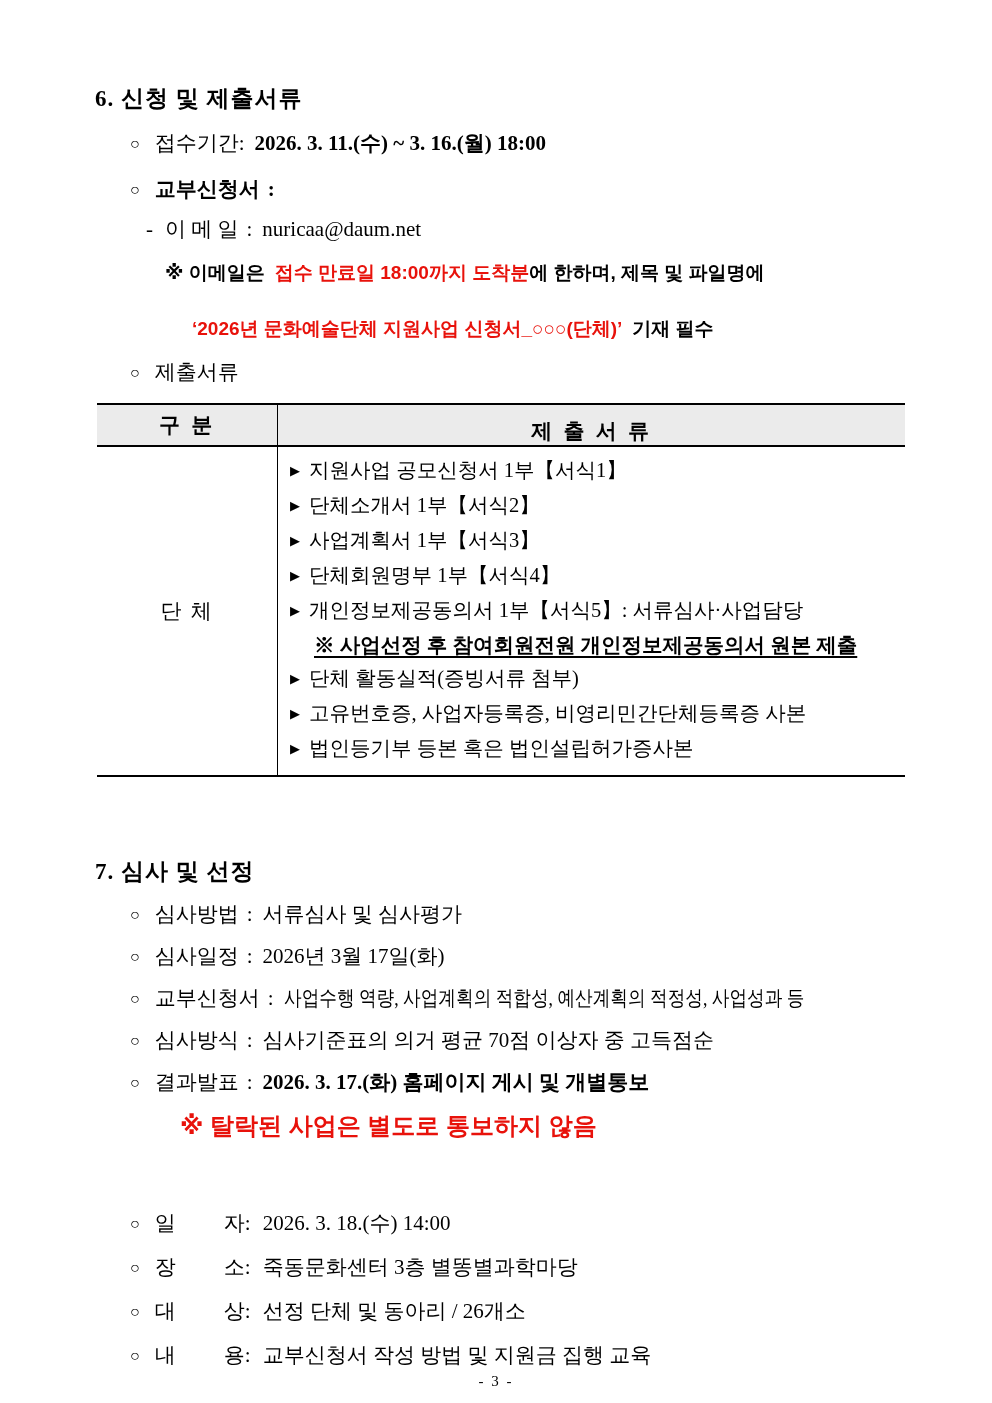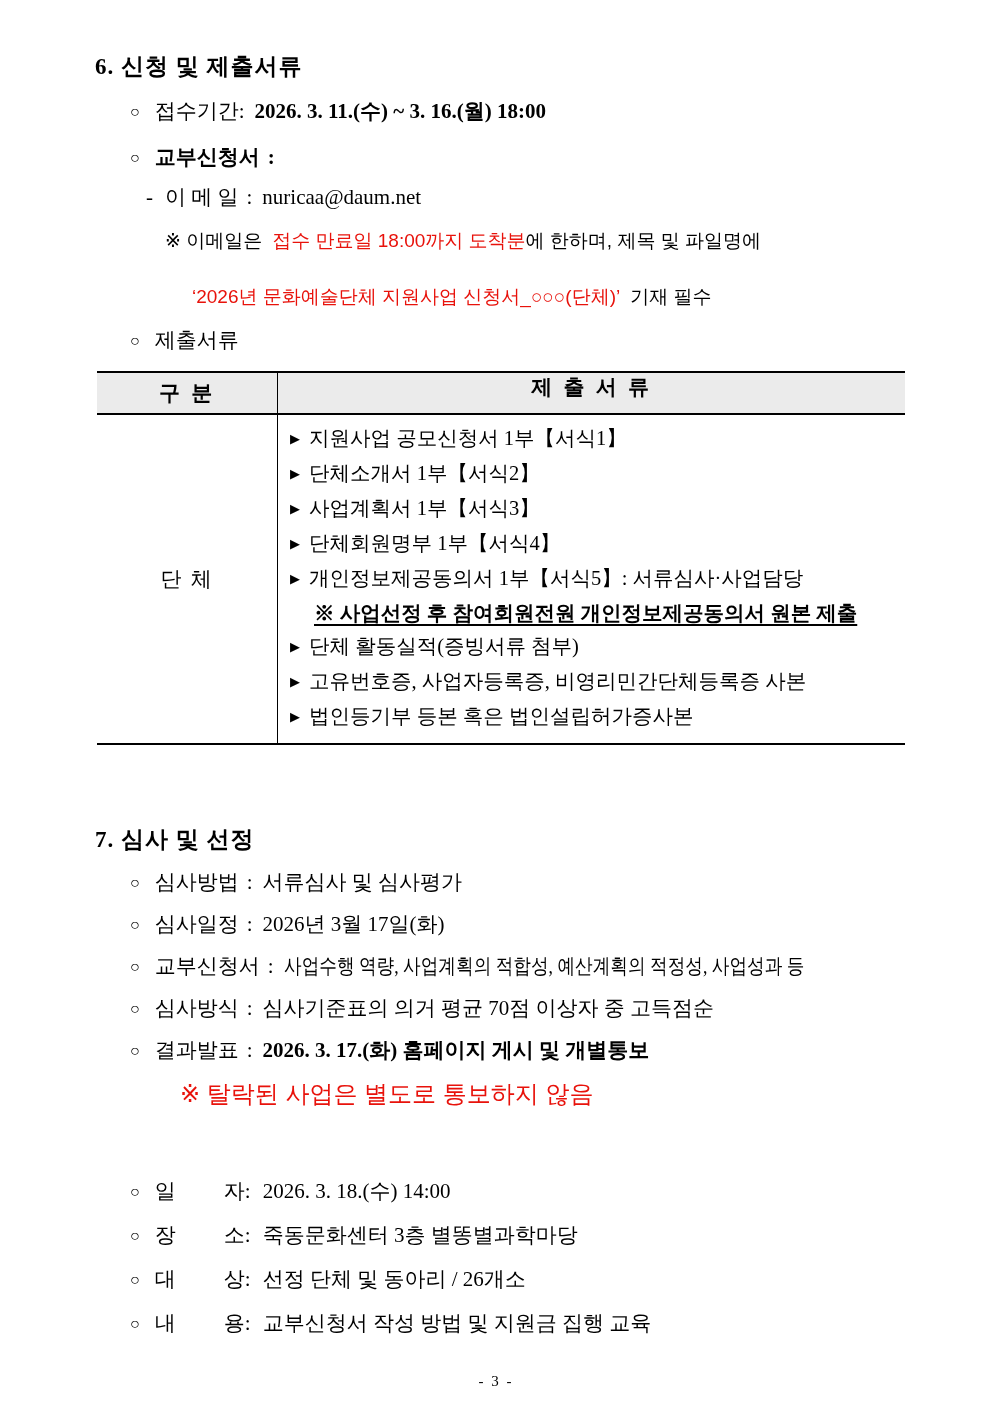--- a/index.html
+++ b/index.html
@@ -35,51 +35,51 @@
   .dash-line{margin-left:146px;}
   .dash{display:inline-block;margin-right:12px;}
   .bold{font-weight:bold;}
   .u-val{
     font-weight:bold;
     text-underline-offset:5px;
     text-decoration-thickness:1.5px;
   }
   .sans-note{
     font-family:"Liberation Sans","DejaVu Sans",sans-serif;
-    font-weight:normal;
+    font-weight:bold;
     font-size:19px;line-height:30px;
     white-space:nowrap;
   }
   .note1{margin-left:165px;margin-top:14px;}
   .note2{margin-left:192px;margin-top:26px;}
   .red{color:var(--red);}
   .sp-r{margin-right:10px;}
 
   
-  .mt-page{padding-top:52px;}
+  .mt-page{padding-top:84px;}
   .mt-14{margin-top:14px;}
   .mt-13{margin-top:13px;}
   .mt-12{margin-top:12px;}
   .mt-10{margin-top:10px;}
   .mt-8{margin-top:8px;}
 
   
   .doc-table{
     margin:14px 0 0 97px;
     width:808px;
     border-top:2px solid #000;
     border-bottom:2.5px solid #000;
     font-size:21px;
   }
   .t-head{
     display:flex;
     background:var(--hdr-bg);
     border-bottom:2px solid #000;
     height:42px;
-    align-items:flex-start;
+    align-items:flex-end;
     font-weight:bold;
     letter-spacing:3px;
   }
   .t-body{display:flex;}
   .th-cat,.td-cat{
     width:181px;flex:0 0 181px;
     text-align:center;
   }
   .th-docs,.td-docs{flex:1;text-align:center;}
   .td-docs{text-align:left;padding:7px 8px 8px 12px;}

